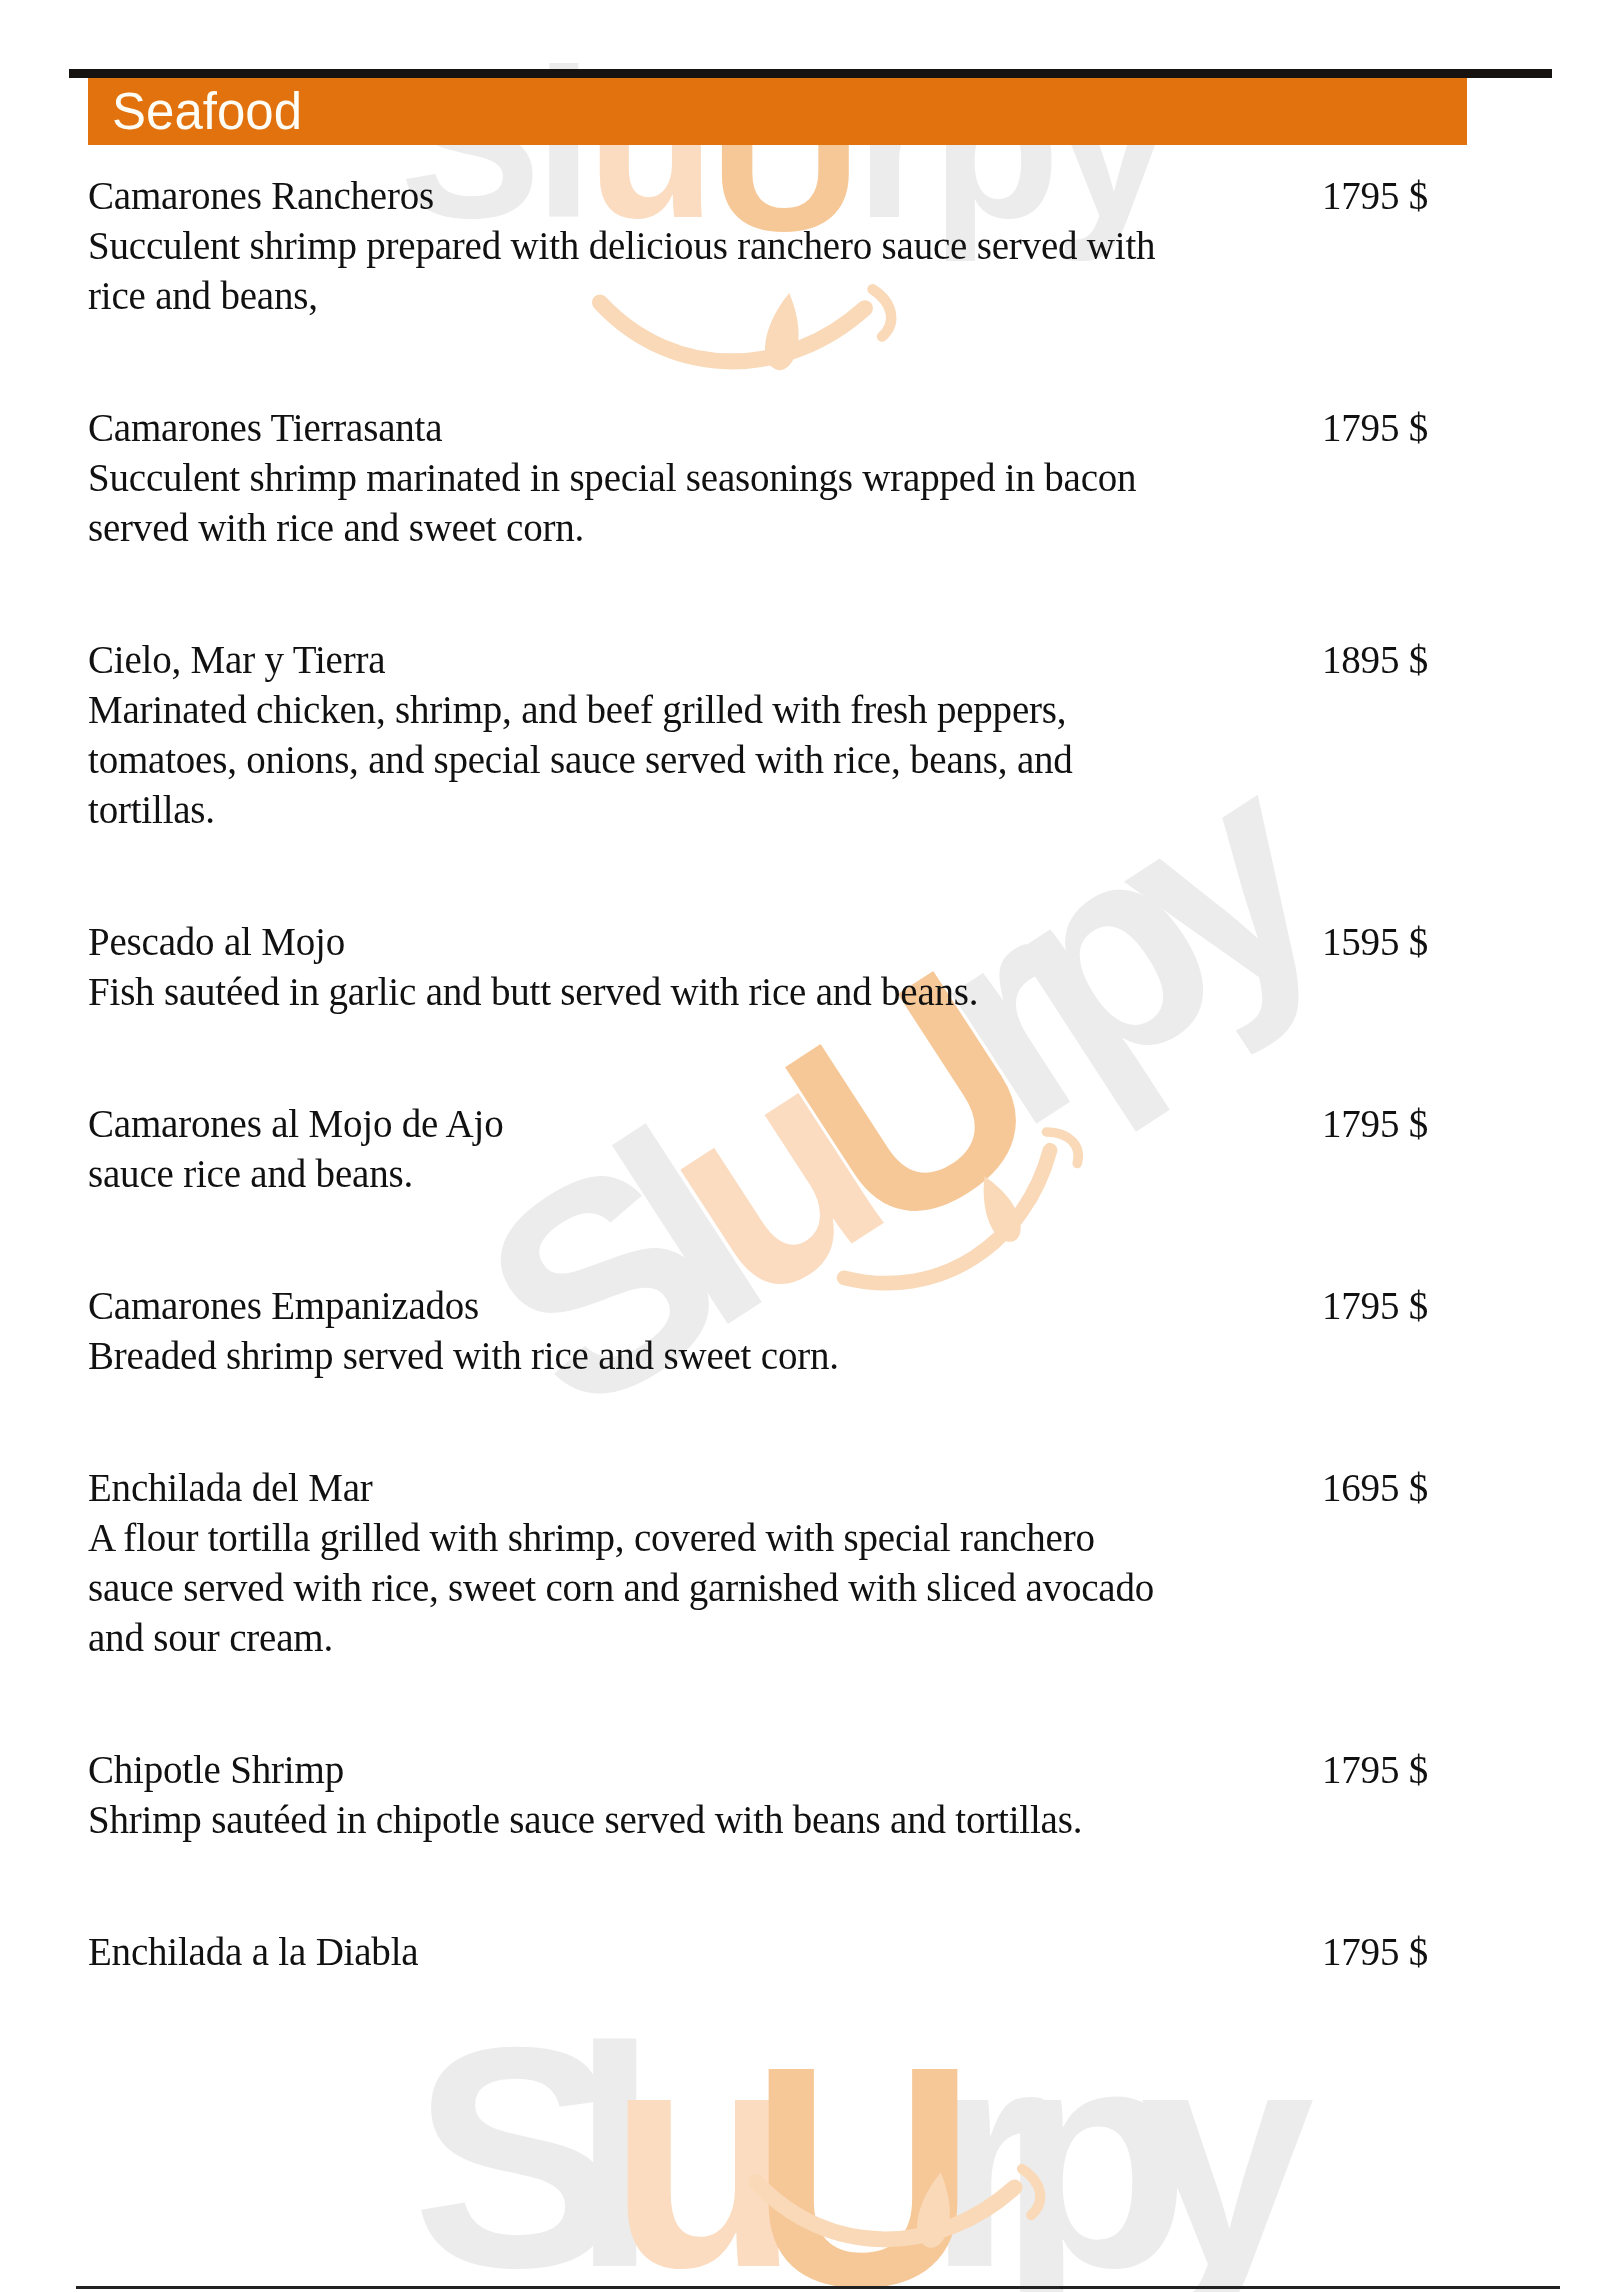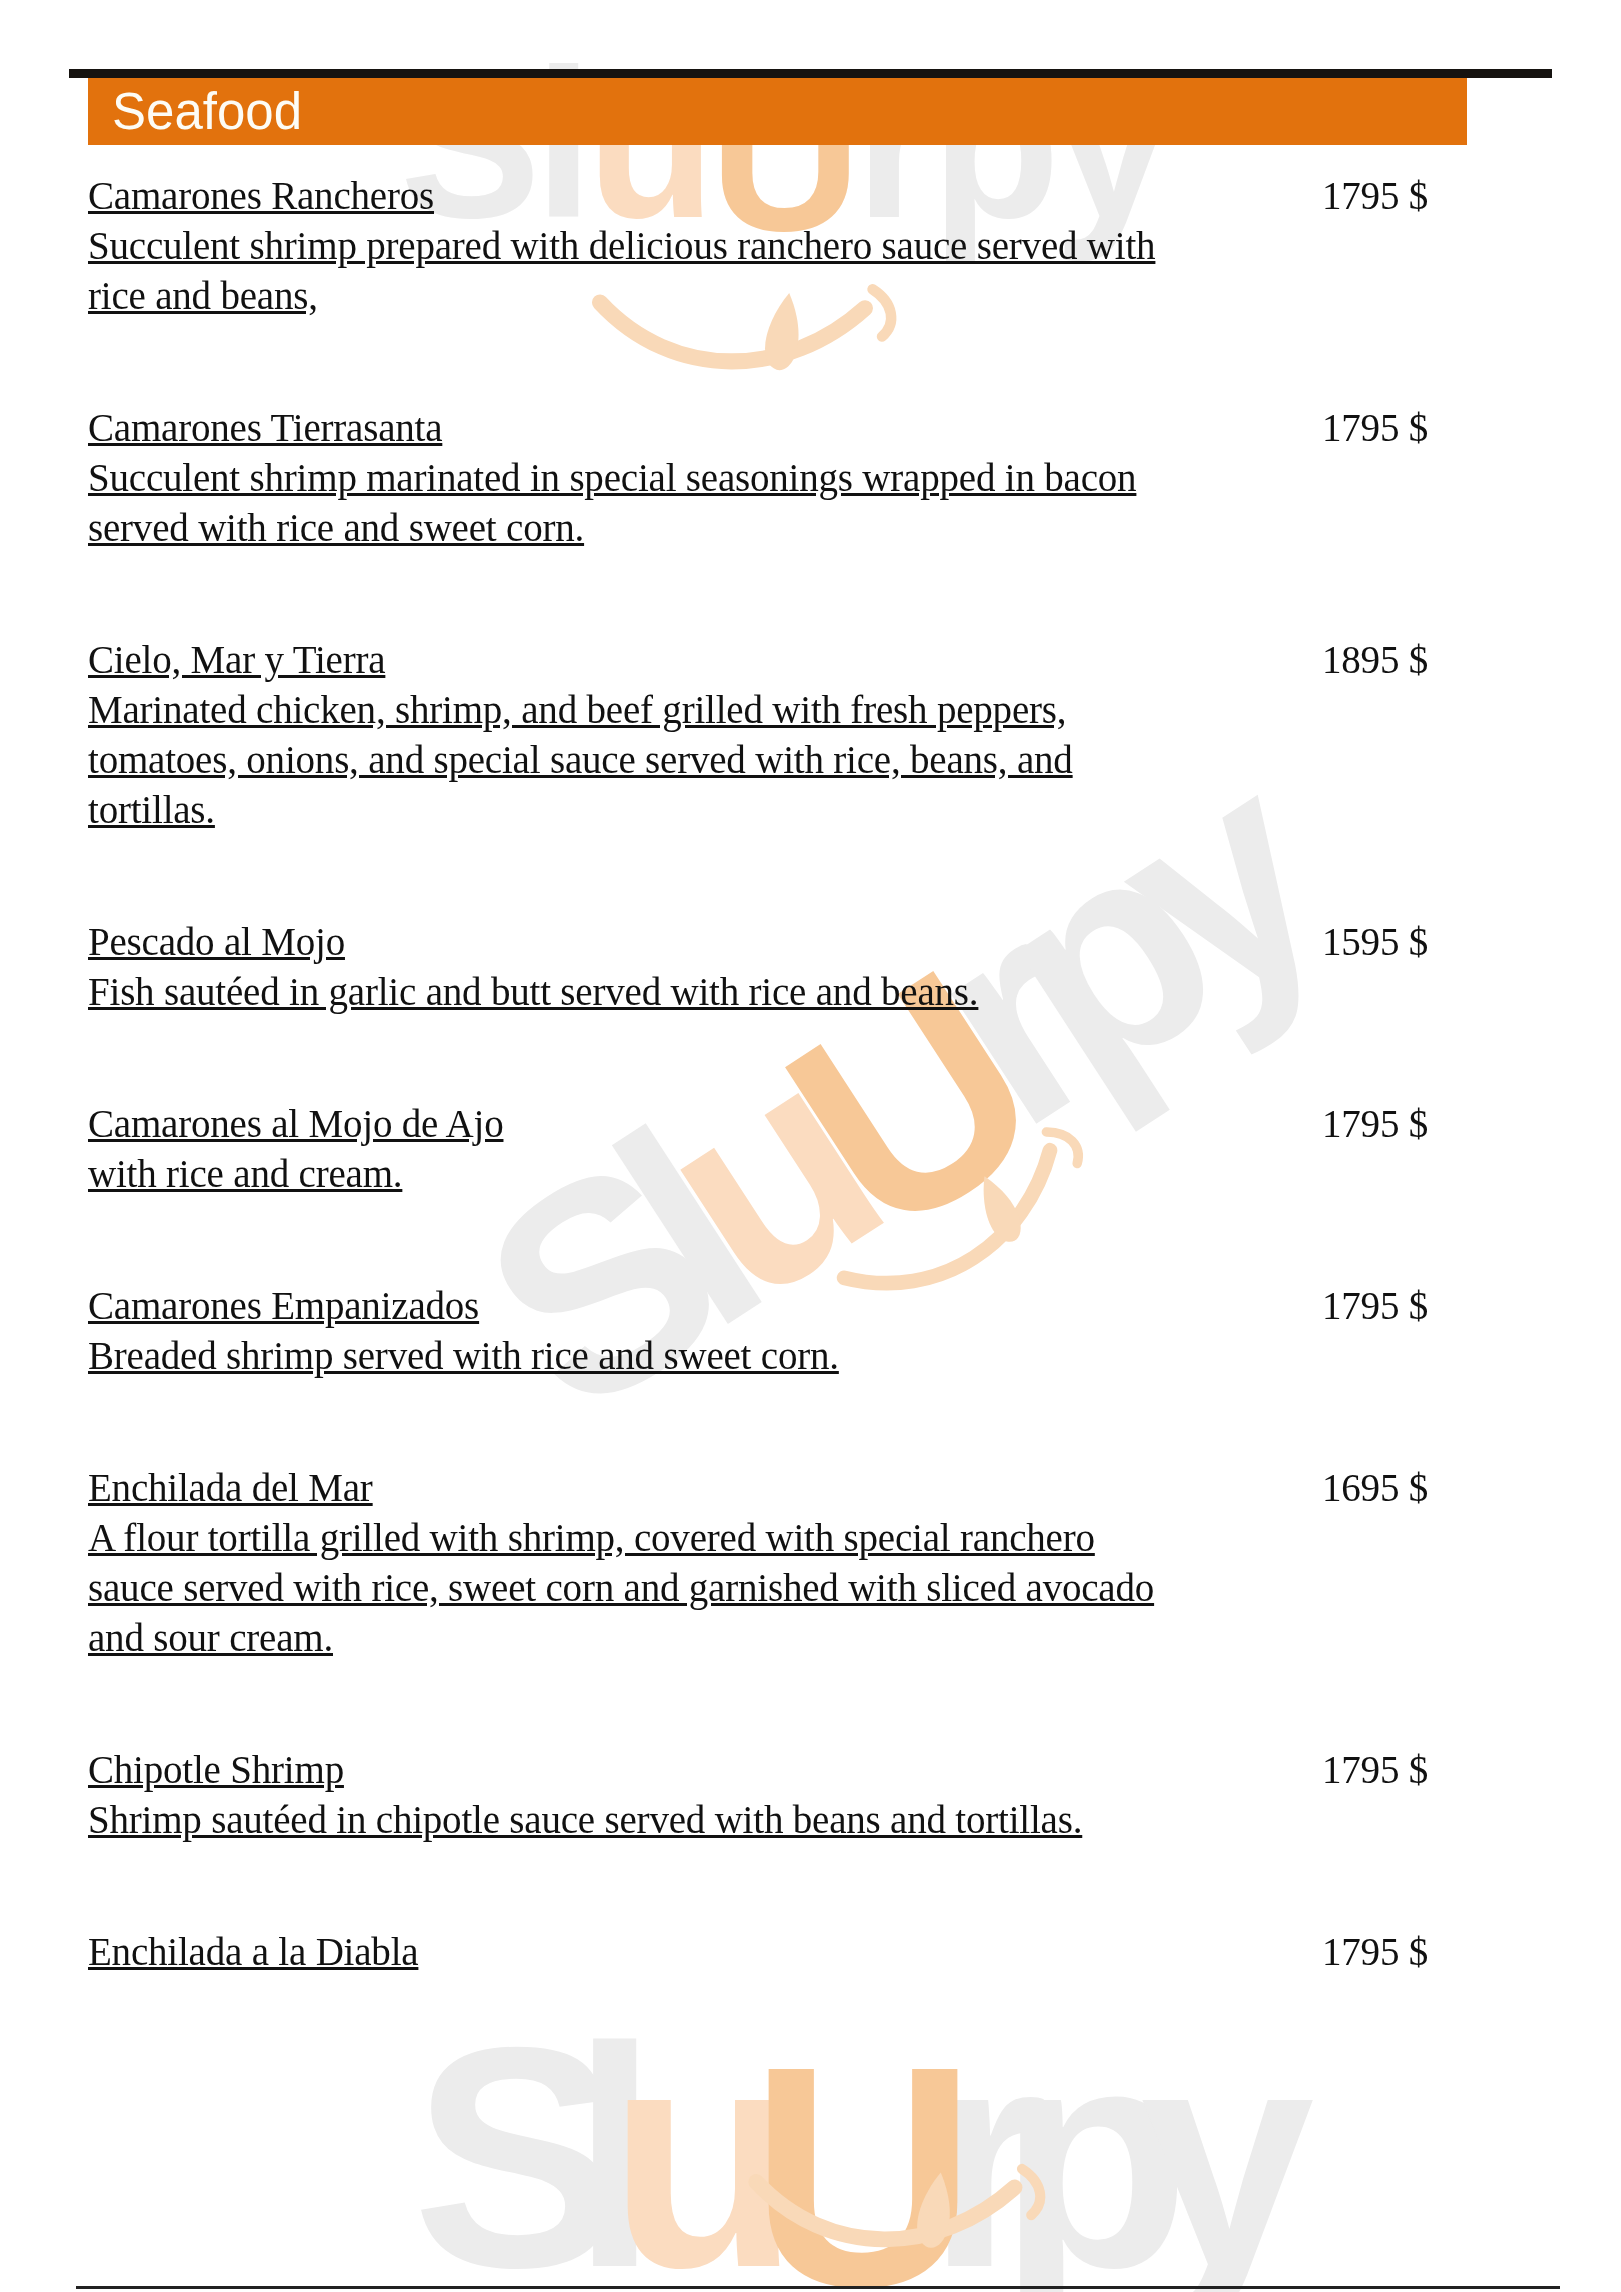--- a/index.html
+++ b/index.html
@@ -53,21 +53,21 @@
     color:#fdfcf5;
     font-family:"Liberation Sans","DejaVu Sans",sans-serif;
     font-size:51px;line-height:1;
   }
 
   
   .items{
     position:absolute;left:88px;top:171px;width:1470px;z-index:1;
     font-size:39px;line-height:50px;letter-spacing:-0.2px;color:#111111;
   }
-  .item{margin-bottom:82px;text-decoration:underline;}
+  .item{margin-bottom:82px;}
   .item .row{position:relative;white-space:nowrap;}
   .item .iprice{position:absolute;left:1186px;top:0;margin-left:48px;}
   .item .dline{white-space:nowrap;}
 
   
   .bottom-rule{
     position:absolute;left:76px;top:2286px;width:1484px;height:2.9px;
     background:#222222;z-index:1;
   }
 </style>
@@ -151,21 +151,21 @@
           <div class="dline">Fish sautéed in garlic and butt served with rice and beans.</div>
         </div>
   </div>
 
   <div class="item">
     <div class="row">
       <span class="iname">Camarones al Mojo de Ajo</span>
       <span class="iprice">1795 $</span>
     </div>
     <div class="idesc">
-          <div class="dline">with rice and cream.</div>
+          <div class="dline">sauce rice and beans.</div>
         </div>
   </div>
 
   <div class="item">
     <div class="row">
       <span class="iname">Camarones Empanizados</span>
       <span class="iprice">1795 $</span>
     </div>
     <div class="idesc">
           <div class="dline">Breaded shrimp served with rice and sweet corn.</div>

